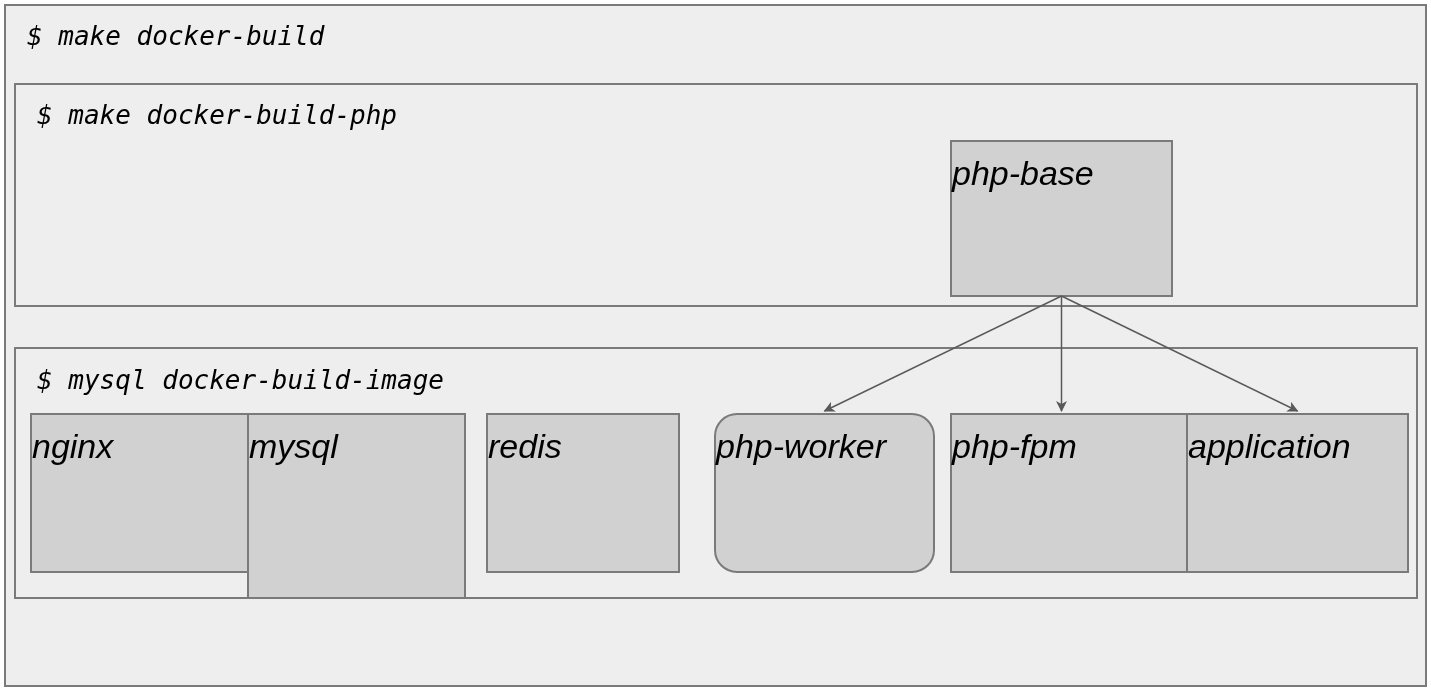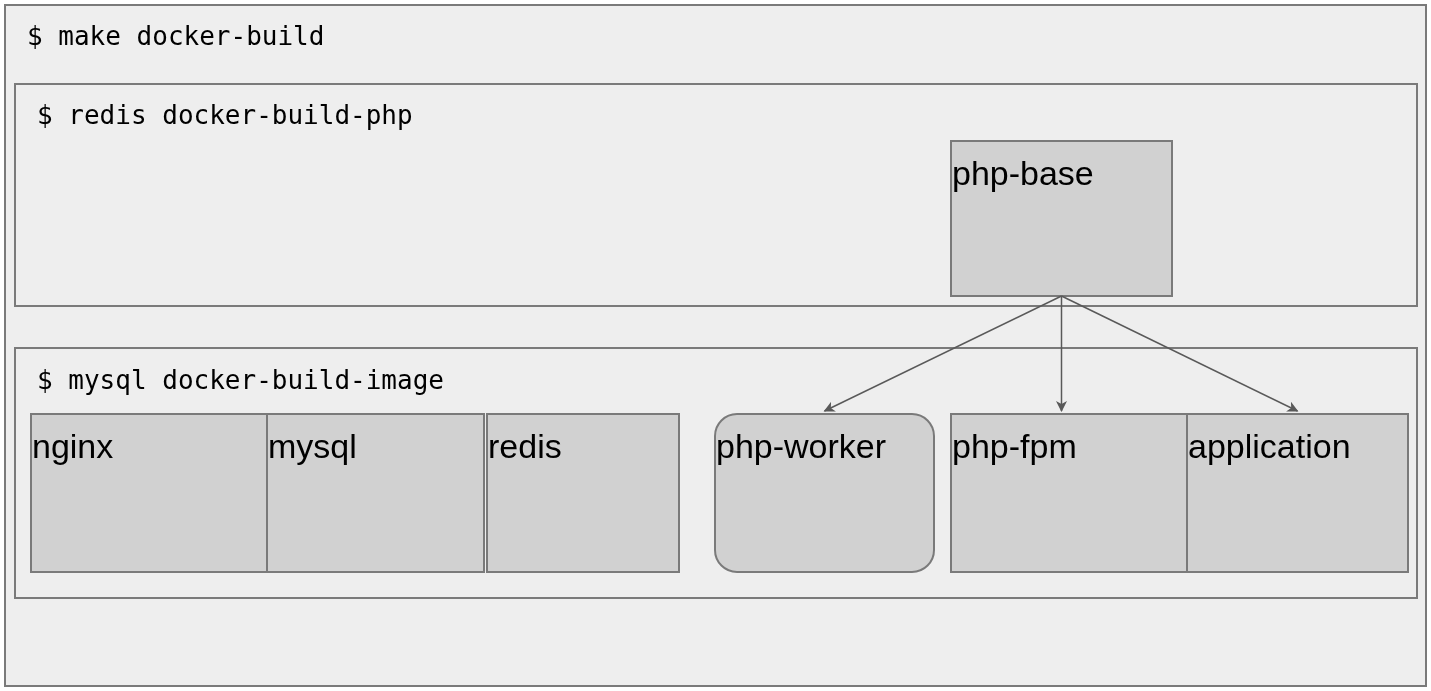--- a/index.html
+++ b/index.html
@@ -10,20 +10,21 @@
     --text: #000000;
   }
   * { box-sizing: border-box; }
   html, body { margin: 0; padding: 0; background: #ffffff; }
   .canvas {
     position: relative;
     width: 1431px;
     height: 691px;
     font-family: "Liberation Sans", sans-serif;
     overflow: hidden;
+    font-style: italic;
   }
   .group {
     position: absolute;
     background: var(--bg);
     border: 2px solid var(--border);
   }
   .group-label {
     position: absolute;
     font-family: "DejaVu Sans Mono", "Liberation Mono", monospace;
     font-size: 26px;
@@ -43,21 +44,21 @@
   .outer       { left: 4px;   top: 4px;   width: 1423px; height: 683px; }
   .sub-php     { left: 14px;  top: 83px;  width: 1404px; height: 224px; }
   .sub-image   { left: 14px;  top: 347px; width: 1404px; height: 252px; }
 
   .label-outer { left: 27px;  top: 22px;  }
   .label-php   { left: 37px;  top: 101px; }
   .label-image { left: 37px;  top: 366px; }
 
   .node-php-base    { left: 950px;  top: 140px; width: 223px; height: 157px; }
   .node-nginx       { left: 30px;   top: 413px; width: 240px; height: 160px; }
-  .node-mysql       { left: 266px;  top: 413px; width: 219px; height: 160px; }
+  .node-mysql       { left: 247px;  top: 413px; width: 219px; height: 186px; }
   .node-redis       { left: 486px;  top: 413px; width: 194px; height: 160px; }
   .node-php-worker  { left: 714px;  top: 413px; width: 221px; height: 160px; border-radius: 23px; }
   .node-php-fpm     { left: 950px;  top: 413px; width: 242px; height: 160px; }
   .node-application { left: 1186px; top: 413px; width: 223px; height: 160px; }
 
   .edges-svg {
     position: absolute;
     left: 0; top: 0;
     width: 1431px; height: 691px;
     pointer-events: none;
@@ -70,21 +71,21 @@
 </head>
 <body>
 
 <div class="canvas">
 
   <div class="group outer"></div>
   <div class="group sub-php"></div>
   <div class="group sub-image"></div>
 
   <div class="group-label label-outer">$ make docker-build</div>
-  <div class="group-label label-php">$ redis docker-build-php</div>
+  <div class="group-label label-php">$ make docker-build-php</div>
   <div class="group-label label-image">$ mysql docker-build-image</div>
 
   <div class="node node-php-base">php-base</div>
 
   <div class="node node-nginx">nginx</div>
   <div class="node node-mysql">mysql</div>
   <div class="node node-redis">redis</div>
   <div class="node node-php-worker">php-worker</div>
   <div class="node node-php-fpm">php-fpm</div>
   <div class="node node-application">application</div>

